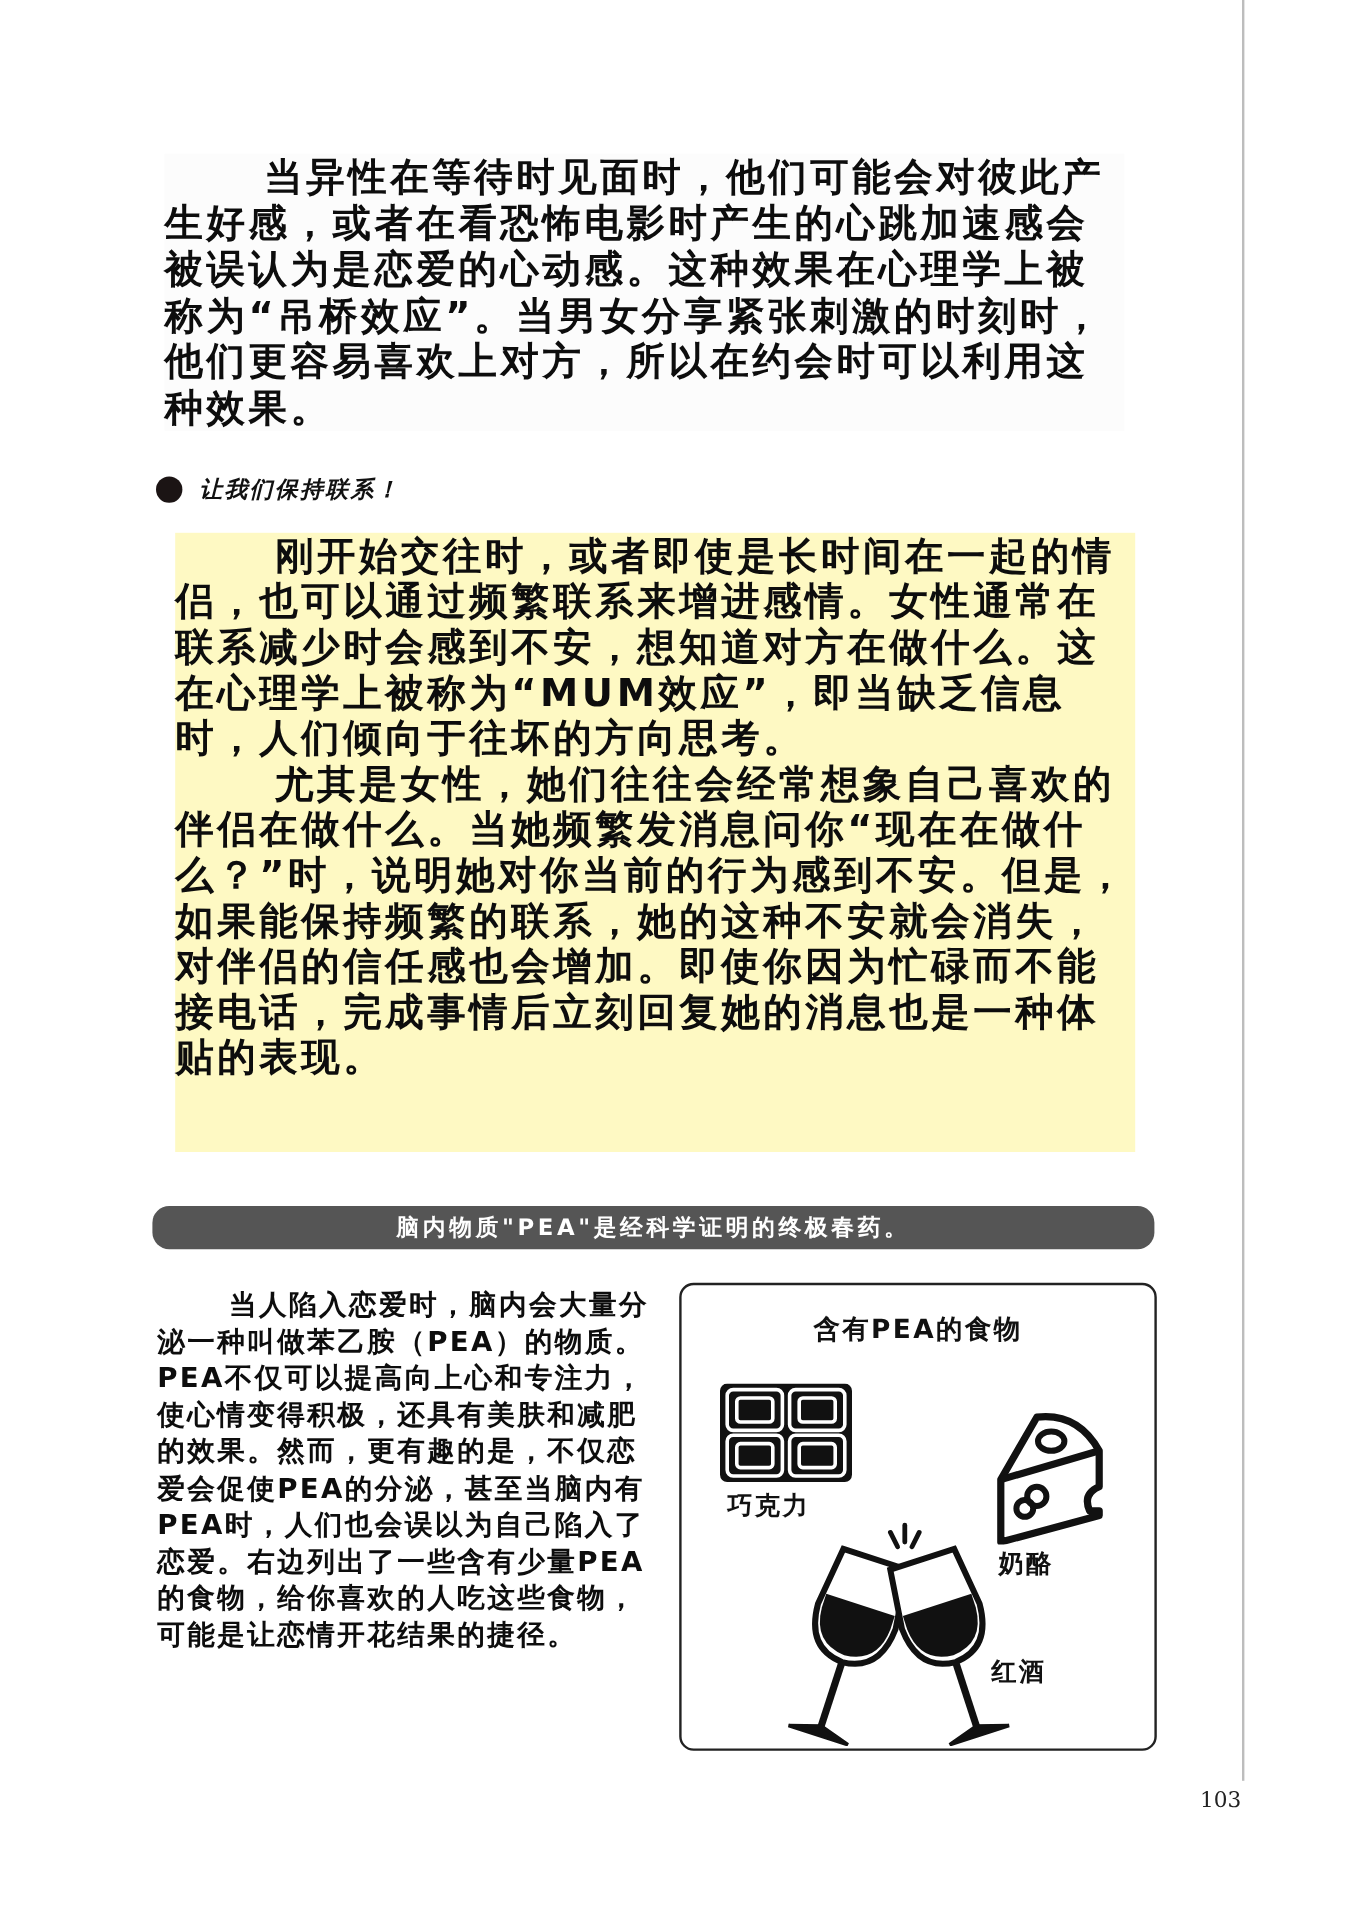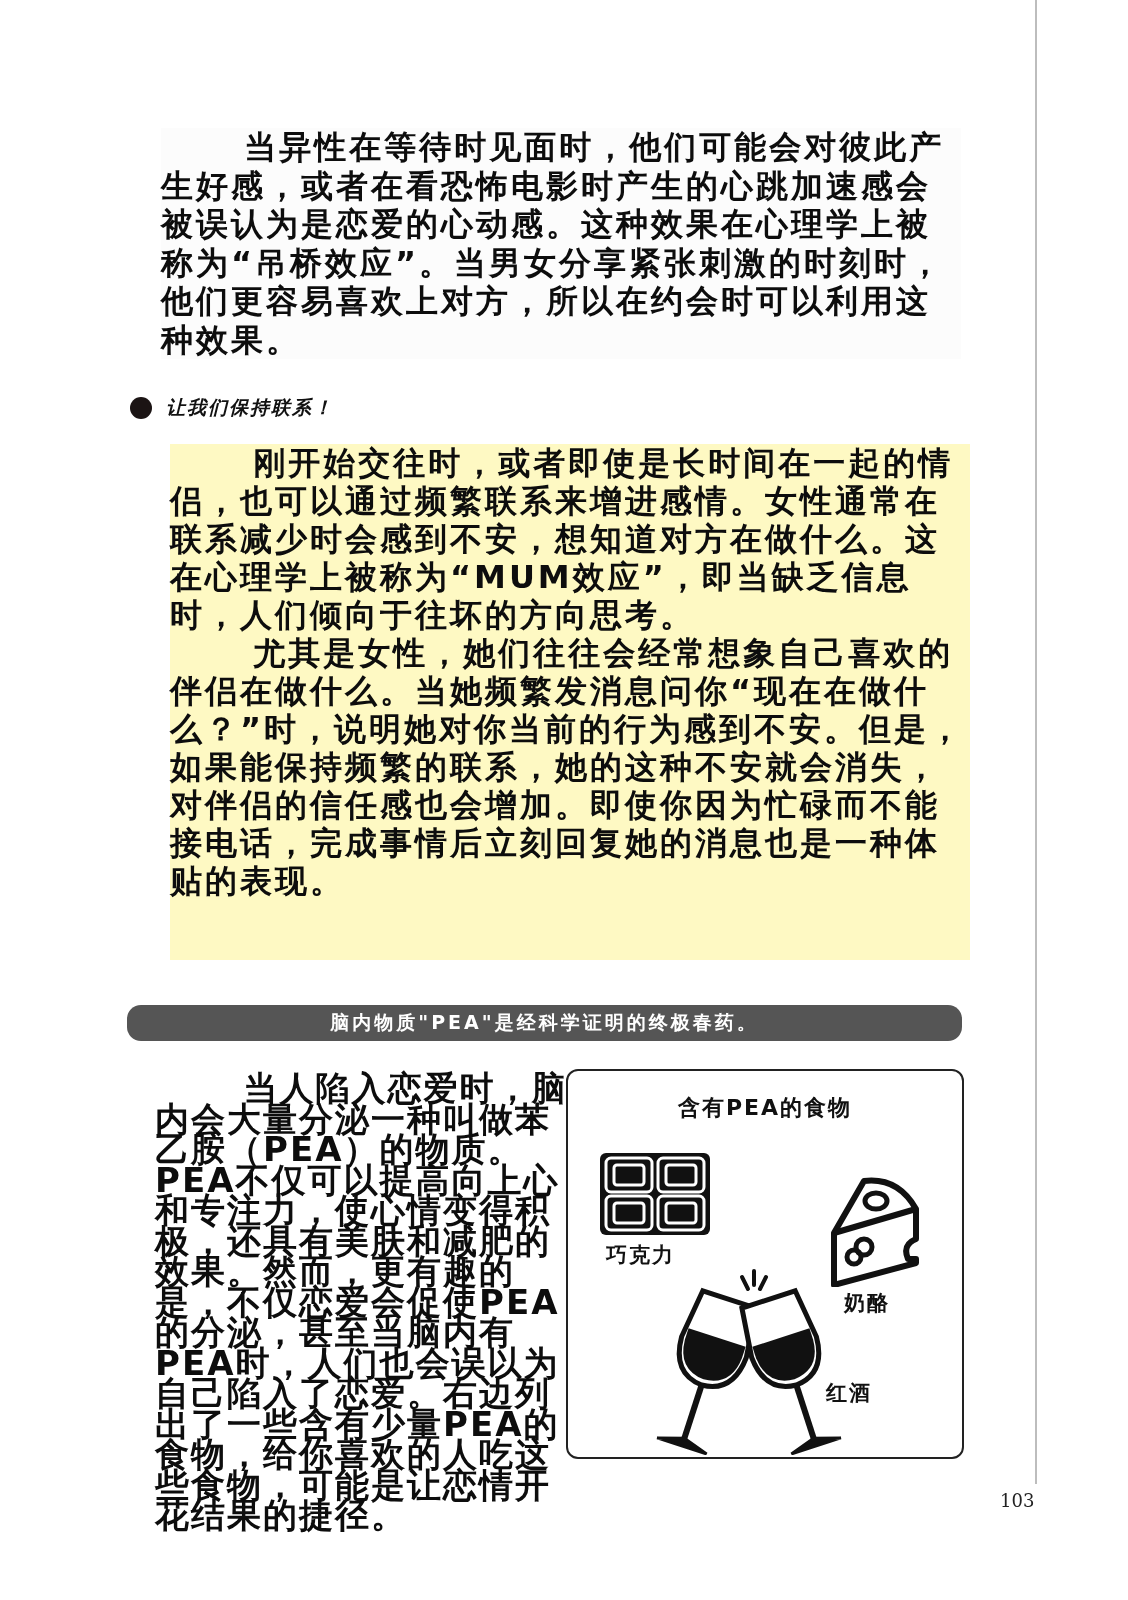--- a/index.html
+++ b/index.html
@@ -11,21 +11,21 @@
   .right-rule {
     position: absolute; left: 1035px; top: 0; width: 2px; height: 1484px;
     background: #bdbdbd;
   }
   .page-number {
     position: absolute; left: 1000px; top: 1490px; width: 60px;
     font-family: "DejaVu Serif", "Liberation Serif", serif; font-size: 18px;
     color: #222; text-align: left;
   }
   .block {
-    position: absolute; font-weight: bold; letter-spacing: 3px; color: #0d0d0d; margin-left: 24px;
+    position: absolute; font-weight: bold; letter-spacing: 3px; color: #0d0d0d;
   }
   .block p { margin: 0; }
   .indent { text-indent: 2.6em; }
 
   .intro-block {
     left: 137px; top: 128px; width: 800px;
     font-size: 32px; line-height: 38.5px; background: #fcfcfc;
   }
   .section-heading {
     position: absolute; left: 130px; top: 395px; display: flex; align-items: center; font-style: italic;
@@ -42,21 +42,21 @@
     padding-bottom: 60px;
   }
   .pea-banner {
     position: absolute; left: 127px; top: 1005px; width: 835px; height: 36px;
     background: #555555; border-radius: 14px 14px 14px 14px;
     display: flex; align-items: center; justify-content: center;
     color: #ffffff; font-size: 19px; font-weight: bold; letter-spacing: 3px;
   }
   .pea-text {
     left: 131px; top: 1073px; width: 420px;
-    font-size: 34px; line-height: 30.5px; letter-spacing: 2px; font-weight: bold;
+    font-size: 23px; line-height: 30.5px; letter-spacing: 2px; font-weight: bold;
   }
   .food-box {
     position: absolute; left: 566px; top: 1069px; width: 394px; height: 386px;
     border: 2px solid #222; border-radius: 12px; background: #fff;
   }
   .food-box-title {
     position: absolute; left: 0; right: 0; top: 22px; text-align: center;
     font-size: 22px; font-weight: bold; letter-spacing: 2px;
   }
   .food-label {
@@ -109,21 +109,21 @@
   </svg>
   <div class="food-label" style="left:38px; top:170px;">巧克力</div>
 
   <svg class="food-icon" style="left:260px; top:104px;" width="96" height="112" viewBox="0 0 96 112">
     <path d="M6 58 L36 6 Q70 2 88 34 L88 64 Q74 70 80 84 L88 84 L88 88 L6 110 Z" fill="#fff" stroke="#111" stroke-width="6" stroke-linejoin="round"></path>
     <path d="M6 58 L88 34" stroke="#111" stroke-width="6"></path>
     <ellipse cx="48" cy="26" rx="11" ry="8" fill="none" stroke="#111" stroke-width="5"></ellipse>
     <circle cx="26" cy="82" r="7" fill="none" stroke="#111" stroke-width="5"></circle>
     <circle cx="36" cy="72" r="8" fill="none" stroke="#111" stroke-width="5"></circle>
   </svg>
-  <div class="food-label" style="left:276px; top:218px;">奶酪</div>
+  <div class="food-label" style="left:264px; top:218px;">奶酪</div>
 
   <svg class="food-icon" style="left:86px; top:196px;" width="190" height="188" viewBox="0 0 190 188">
     <g stroke="#111" stroke-width="4" stroke-linecap="round">
       <line x1="88" y1="10" x2="94" y2="22"></line>
       <line x1="100" y1="4" x2="100" y2="18"></line>
       <line x1="112" y1="10" x2="106" y2="22"></line>
     </g>
 
     <g transform="rotate(18 60 80)">
       <path d="M32 30 L88 30 L94 80 Q92 118 60 120 Q28 118 26 80 Z" fill="#fff" stroke="#111" stroke-width="5"></path>

